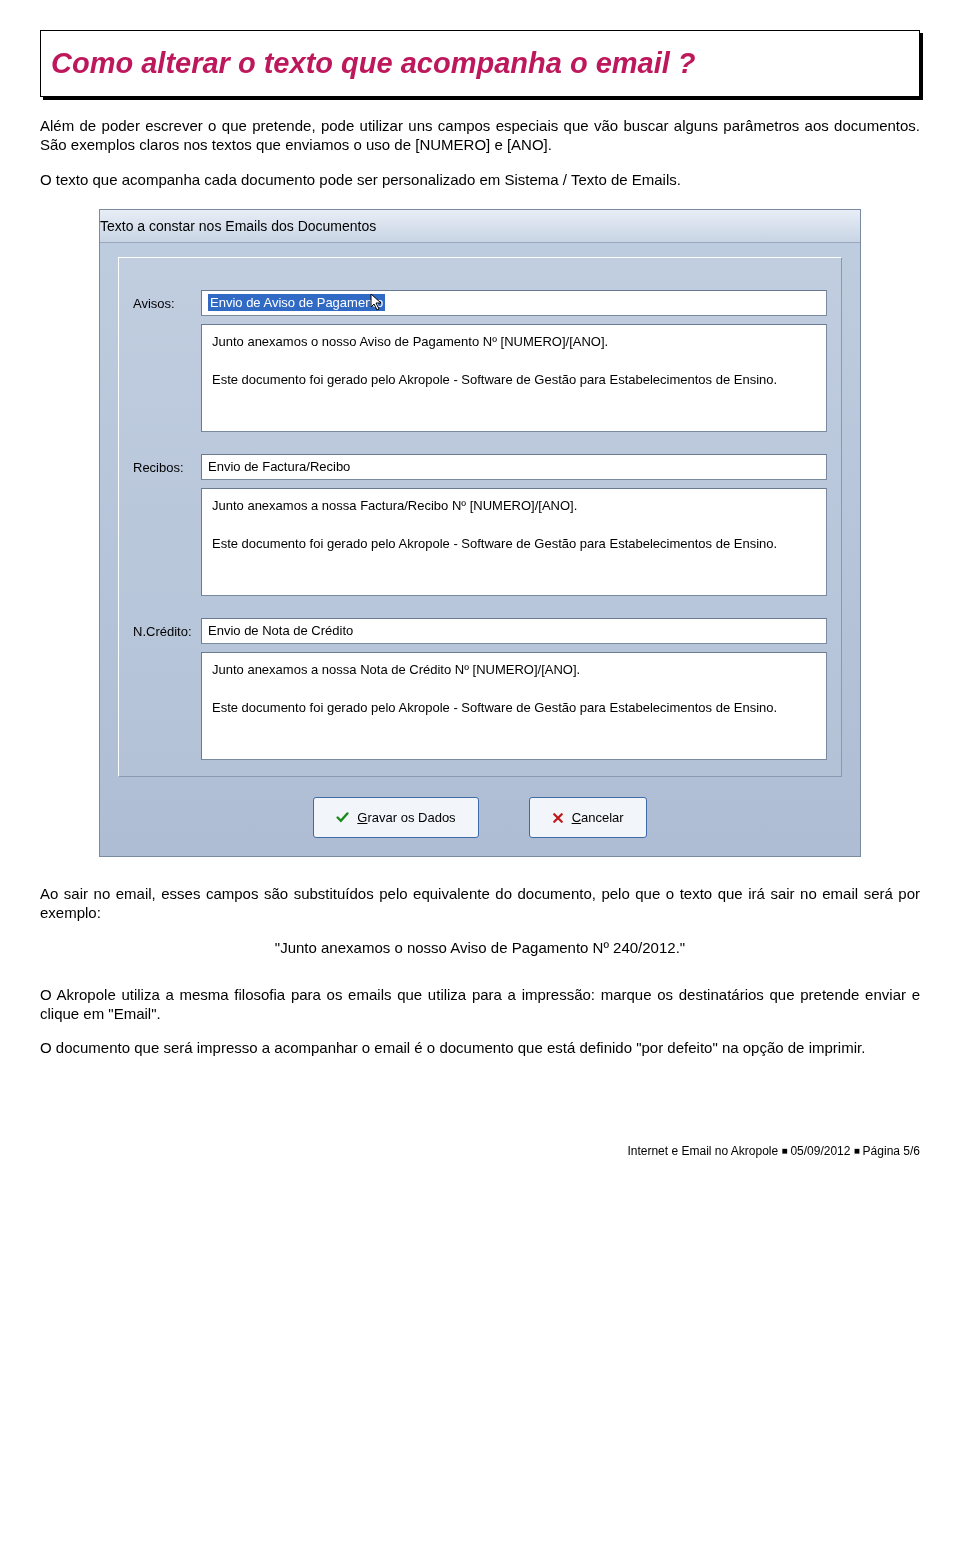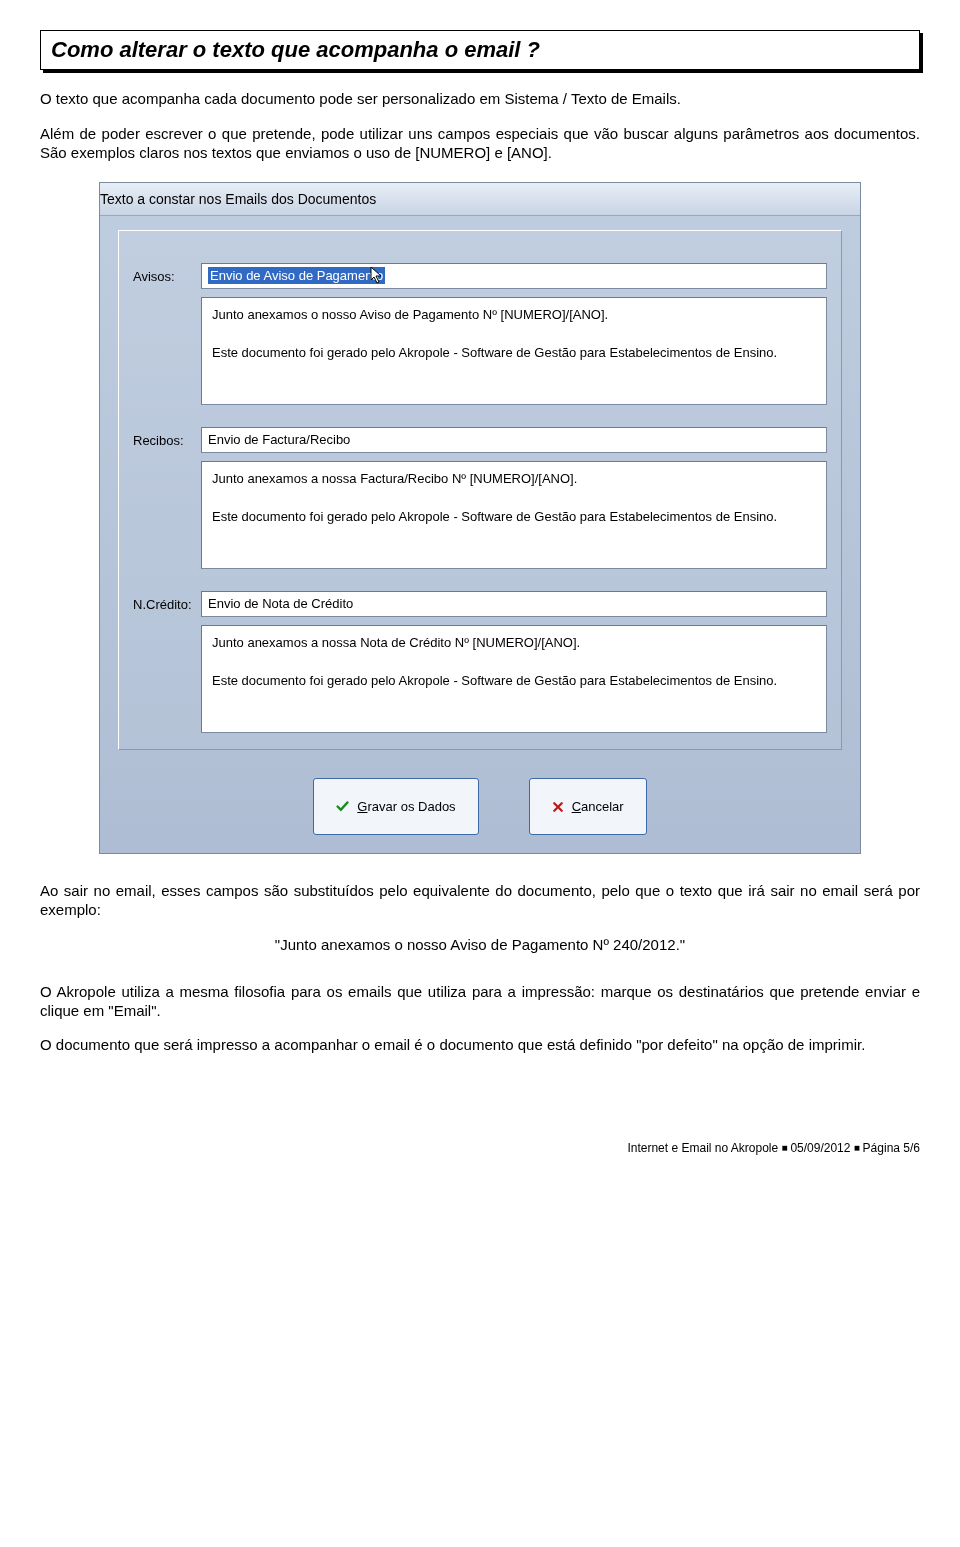--- a/index.html
+++ b/index.html
@@ -8,26 +8,26 @@
     font-family: Arial, Helvetica, sans-serif;
     background: #fff;
     width: 960px;
   }
   .page {
     padding: 30px 40px 20px 40px;
   }
   .section-heading {
     border: 1px solid #000;
     box-shadow: 3px 3px 0 #000;
-    padding: 6px 10px;
+    padding: 16px 10px;
     margin: 0 0 20px 0;
-    font-size: 22px;
+    font-size: 29px;
     font-weight: bold;
     font-style: italic;
-    color: #000000;
+    color: #be185d;
   }
   .body-text {
     font-size: 15px;
     color: #000;
     margin: 10px 0 16px 0;
     text-align: justify;
     line-height: 1.25;
   }
   .center-quote {
     text-align: center;
@@ -114,25 +114,24 @@
     gap: 50px;
     padding: 14px 0 18px 0;
   }
   .win-button {
     display: flex;
     align-items: center;
     gap: 8px;
     background: #f2f5f9;
     border: 1px solid #3e6aa8;
     border-radius: 3px;
-    padding: 20px 22px;
+    padding: 12px 22px;
     font-size: 13px;
     font-family: Tahoma, Arial, sans-serif;
     cursor: pointer;
-    margin-top: 8px;
   }
   .win-button .u {
     text-decoration: underline;
   }
   .icon-check {
     width: 13px;
     height: 13px;
   }
   .icon-x {
     width: 12px;
@@ -149,22 +148,22 @@
     vertical-align: 1px;
   }
 </style>
 </head>
 <body>
 
 <div class="page">
 
   <div class="section-heading">Como alterar o texto que acompanha o email ?</div>
 
+  <p class="body-text">Além de poder escrever o que pretende, pode utilizar uns campos especiais que vão buscar alguns parâmetros aos documentos. São exemplos claros nos textos que enviamos o uso de [NUMERO] e [ANO].</p>
   <p class="body-text">O texto que acompanha cada documento pode ser personalizado em Sistema / Texto de Emails.</p>
-  <p class="body-text">Além de poder escrever o que pretende, pode utilizar uns campos especiais que vão buscar alguns parâmetros aos documentos. São exemplos claros nos textos que enviamos o uso de [NUMERO] e [ANO].</p>
 
   <div class="window">
     <div class="window-title">Texto a constar nos Emails dos Documentos</div>
 
     <div class="panel">
 
       <div class="field-row">
         <div class="field-label">Avisos:</div>
         <div class="text-input selected">
           <span class="sel">Envio de Aviso de Pagamento</span>

